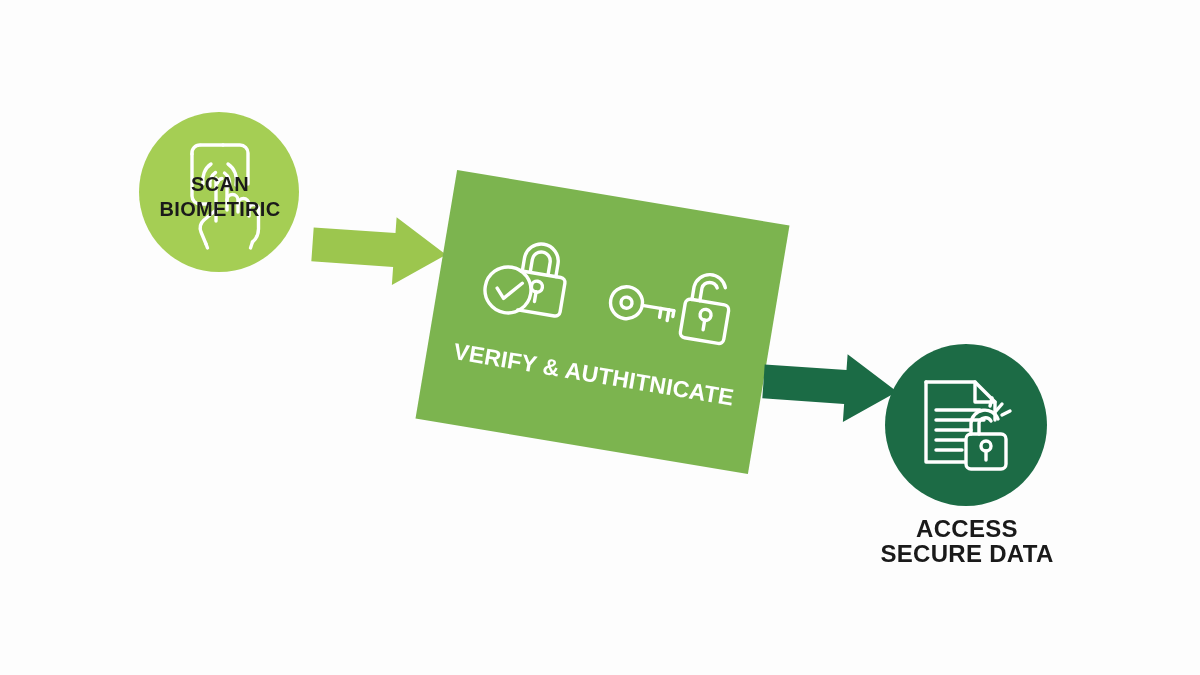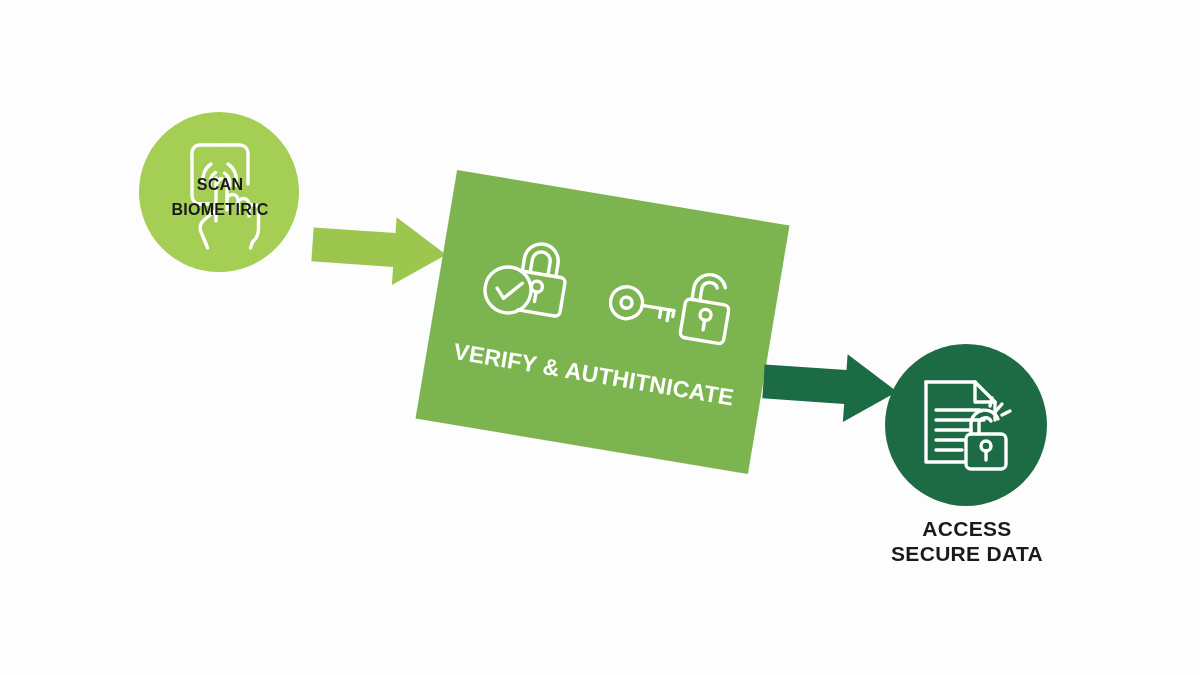--- a/index.html
+++ b/index.html
@@ -41,21 +41,21 @@
     top: 26px;
     width: 86px;
     height: 110px;
   }
   #step1-label {
     position: absolute;
     left: 109px;
     top: 172px;
     width: 222px;
     text-align: center;
-    font-size: 16px;
+    font-size: 20px;
     font-weight: bold;
     line-height: 25px;
     letter-spacing: 0.3px;
     color: #1a1a1a;
     white-space: pre-line;
   }
 
   
   #arrow1 {
     position: absolute;
@@ -133,21 +133,21 @@
     top: 32px;
     width: 98px;
     height: 98px;
   }
   #step3-label {
     position: absolute;
     left: 856px;
     top: 516px;
     width: 222px;
     text-align: center;
-    font-size: 21px;
+    font-size: 24px;
     font-weight: bold;
     line-height: 25px;
     letter-spacing: 0.3px;
     color: #1a1a1a;
     white-space: pre-line;
   }
 
   svg { display: block; overflow: visible; }
 </style>
 </head>

